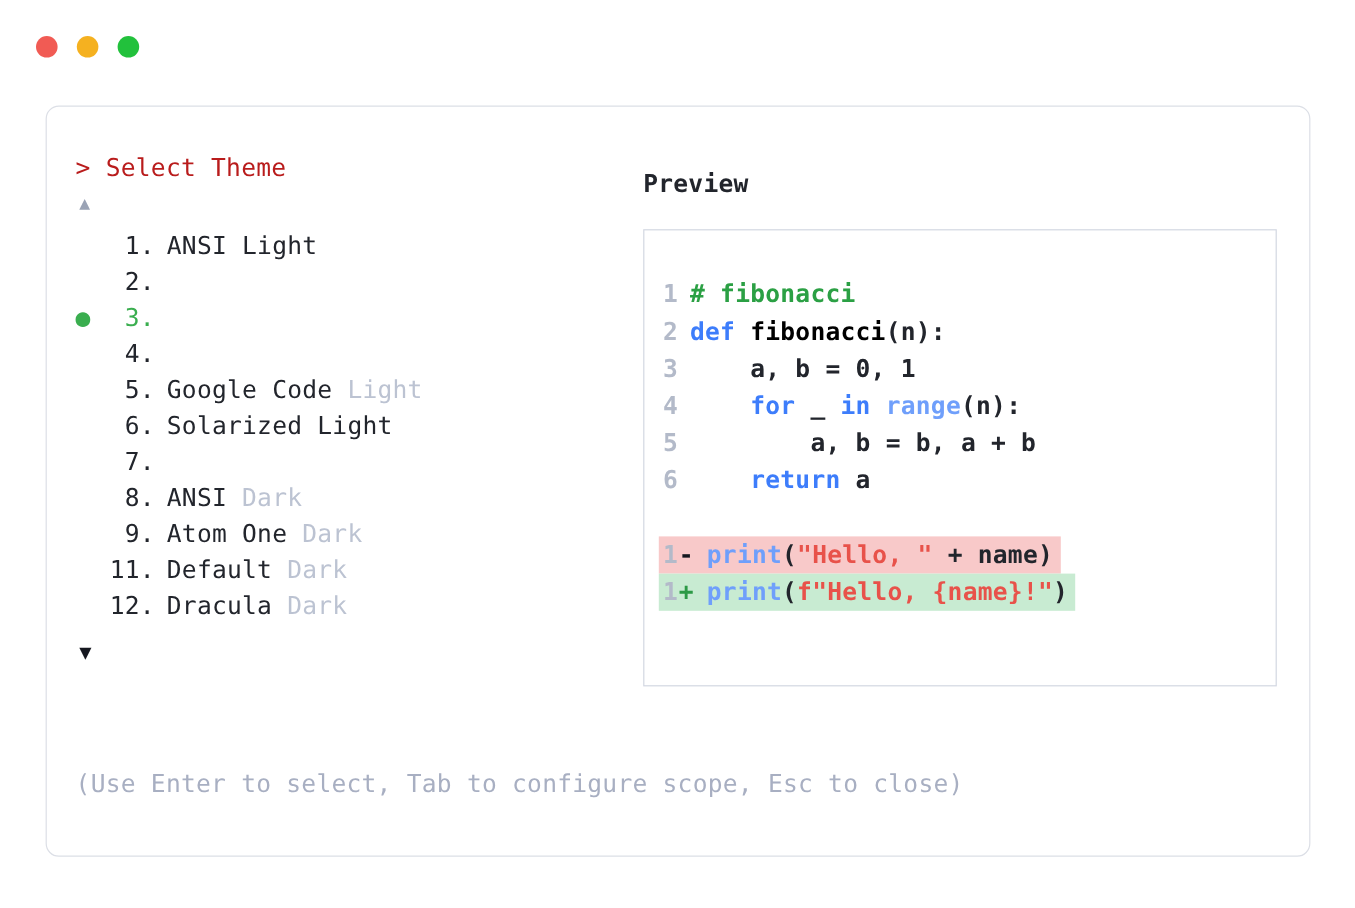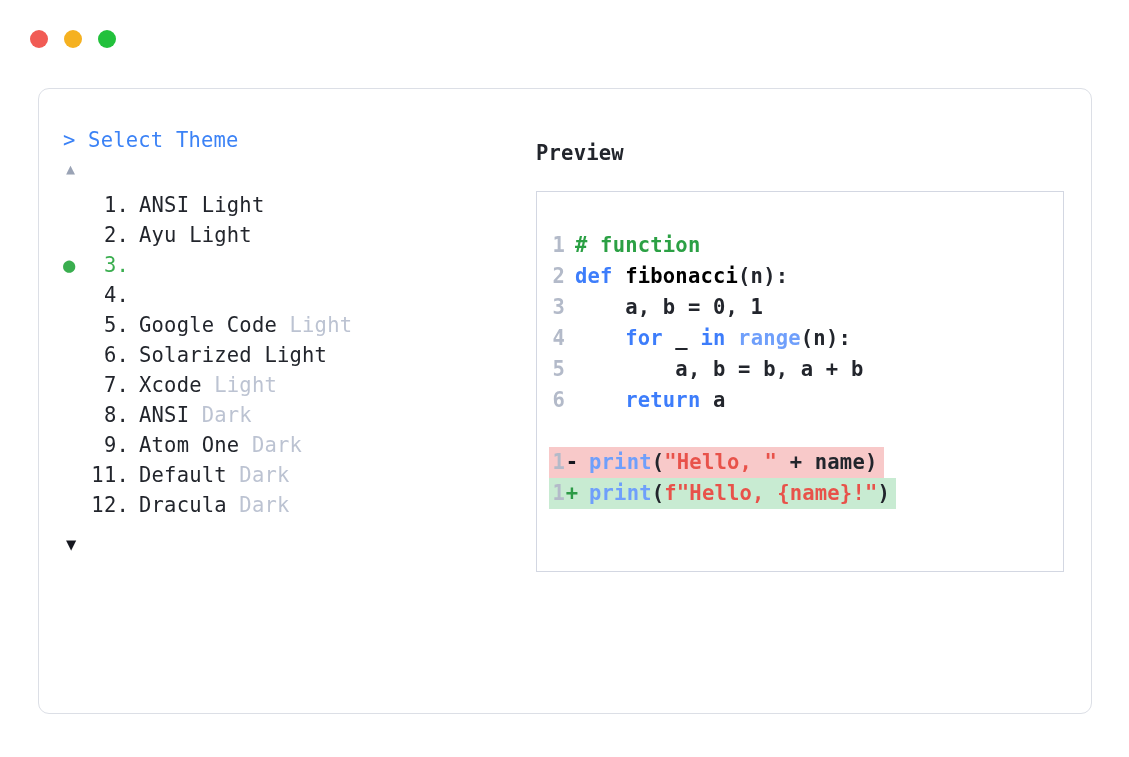--- a/index.html
+++ b/index.html
@@ -46,21 +46,21 @@
 
   
   .left-pane {
     position: absolute;
     left: 24px; top: 38px;
     width: 470px;
   }
 
   .prompt-line {
     font-size: 20.5px;
-    color: #3b82f6;
+    color: #b91c1c;
     letter-spacing: 0.2px;
     white-space: pre;
     line-height: 1.35;
   }
 
   .scroll-arrow {
     font-size: 15px;
     line-height: 1;
     margin-left: 3px;
     height: 20px;
@@ -183,41 +183,42 @@
 
 <div class="card">
   <div class="card-inner">
 
     <div class="left-pane">
       <div class="prompt-line">&gt; Select Theme</div>
       <span class="scroll-arrow scroll-arrow-up">▲</span>
 
       <ul class="theme-list" id="theme-list">
           <li class="theme-item"><span class="bullet-col">&nbsp;</span><span class="num-col"> 1.</span><span class="name-col">ANSI <span>Light</span></span></li>
-          <li class="theme-item"><span class="bullet-col">&nbsp;</span><span class="num-col"> 2.</span><span class="name-col">Ayu <span>Light</span></span></li>
+          <li class="theme-item"><span class="bullet-col">&nbsp;</span><span class="num-col"> 2.</span></li>
           <li class="theme-item selected"><span class="bullet-col">●</span><span class="num-col"> 3.</span></li>
           <li class="theme-item"><span class="bullet-col">&nbsp;</span><span class="num-col"> 4.</span></li>
           <li class="theme-item"><span class="bullet-col">&nbsp;</span><span class="num-col"> 5.</span><span class="name-col">Google Code <span class="variant-dim">Light</span></span></li>
           <li class="theme-item"><span class="bullet-col">&nbsp;</span><span class="num-col"> 6.</span><span class="name-col">Solarized <span>Light</span></span></li>
-          <li class="theme-item"><span class="bullet-col">&nbsp;</span><span class="num-col"> 7.</span><span class="name-col">Xcode <span class="variant-dim">Light</span></span></li>
+          <li class="theme-item"><span class="bullet-col">&nbsp;</span><span class="num-col"> 7.</span></li>
           <li class="theme-item"><span class="bullet-col">&nbsp;</span><span class="num-col"> 8.</span><span class="name-col">ANSI <span class="variant-dim">Dark</span></span></li>
           <li class="theme-item"><span class="bullet-col">&nbsp;</span><span class="num-col"> 9.</span><span class="name-col">Atom One <span class="variant-dim">Dark</span></span></li>
           <li class="theme-item"><span class="bullet-col">&nbsp;</span><span class="num-col">11.</span><span class="name-col">Default <span class="variant-dim">Dark</span></span></li>
           <li class="theme-item"><span class="bullet-col">&nbsp;</span><span class="num-col">12.</span><span class="name-col">Dracula <span class="variant-dim">Dark</span></span></li>
         </ul>
 
       <span class="scroll-arrow scroll-arrow-down">▼</span>
     </div>
 
+    <div class="hint-line">(Use Enter to select, Tab to configure scope, Esc to close)</div>
 
     <div class="right-pane">
       <div class="preview-label">Preview</div>
       <div class="preview-box">
         <div class="code-area" id="code-area">
-            <div class="code-line"><span class="ln">1</span><span class="code-text"><span class="tk-comment"># function</span></span></div>
+            <div class="code-line"><span class="ln">1</span><span class="code-text"><span class="tk-comment"># fibonacci</span></span></div>
             <div class="code-line"><span class="ln">2</span><span class="code-text"><span class="tk-keyword">def </span><span class="tk-func">fibonacci</span><span class="tk-punct">(n):</span></span></div>
             <div class="code-line"><span class="ln">3</span><span class="code-text"><span class="tk-plain">    a, b = 0, 1</span></span></div>
             <div class="code-line"><span class="ln">4</span><span class="code-text"><span class="tk-plain">    </span><span class="tk-keyword">for</span><span class="tk-plain"> _ </span><span class="tk-keyword">in</span><span class="tk-plain"> </span><span class="tk-builtin">range</span><span class="tk-punct">(n):</span></span></div>
             <div class="code-line"><span class="ln">5</span><span class="code-text"><span class="tk-plain">        a, b = b, a + b</span></span></div>
             <div class="code-line"><span class="ln">6</span><span class="code-text"><span class="tk-plain">    </span><span class="tk-keyword">return</span><span class="tk-plain"> a</span></span></div>
           </div>
         <div class="code-gap"></div>
         <div class="code-area" id="diff-area">
             <div class="code-line diff-line diff-del"><span class="ln">1</span><span class="diff-mark">-</span><span class="code-text"><span class="tk-builtin">print</span><span class="tk-punct">(</span><span class="tk-string">"Hello, "</span><span class="tk-plain"> + name)</span></span></div>
             <div class="code-line diff-line diff-add"><span class="ln">1</span><span class="diff-mark">+</span><span class="code-text"><span class="tk-builtin">print</span><span class="tk-punct">(</span><span class="tk-string">f"Hello, {name}!"</span><span class="tk-punct">)</span></span></div>

